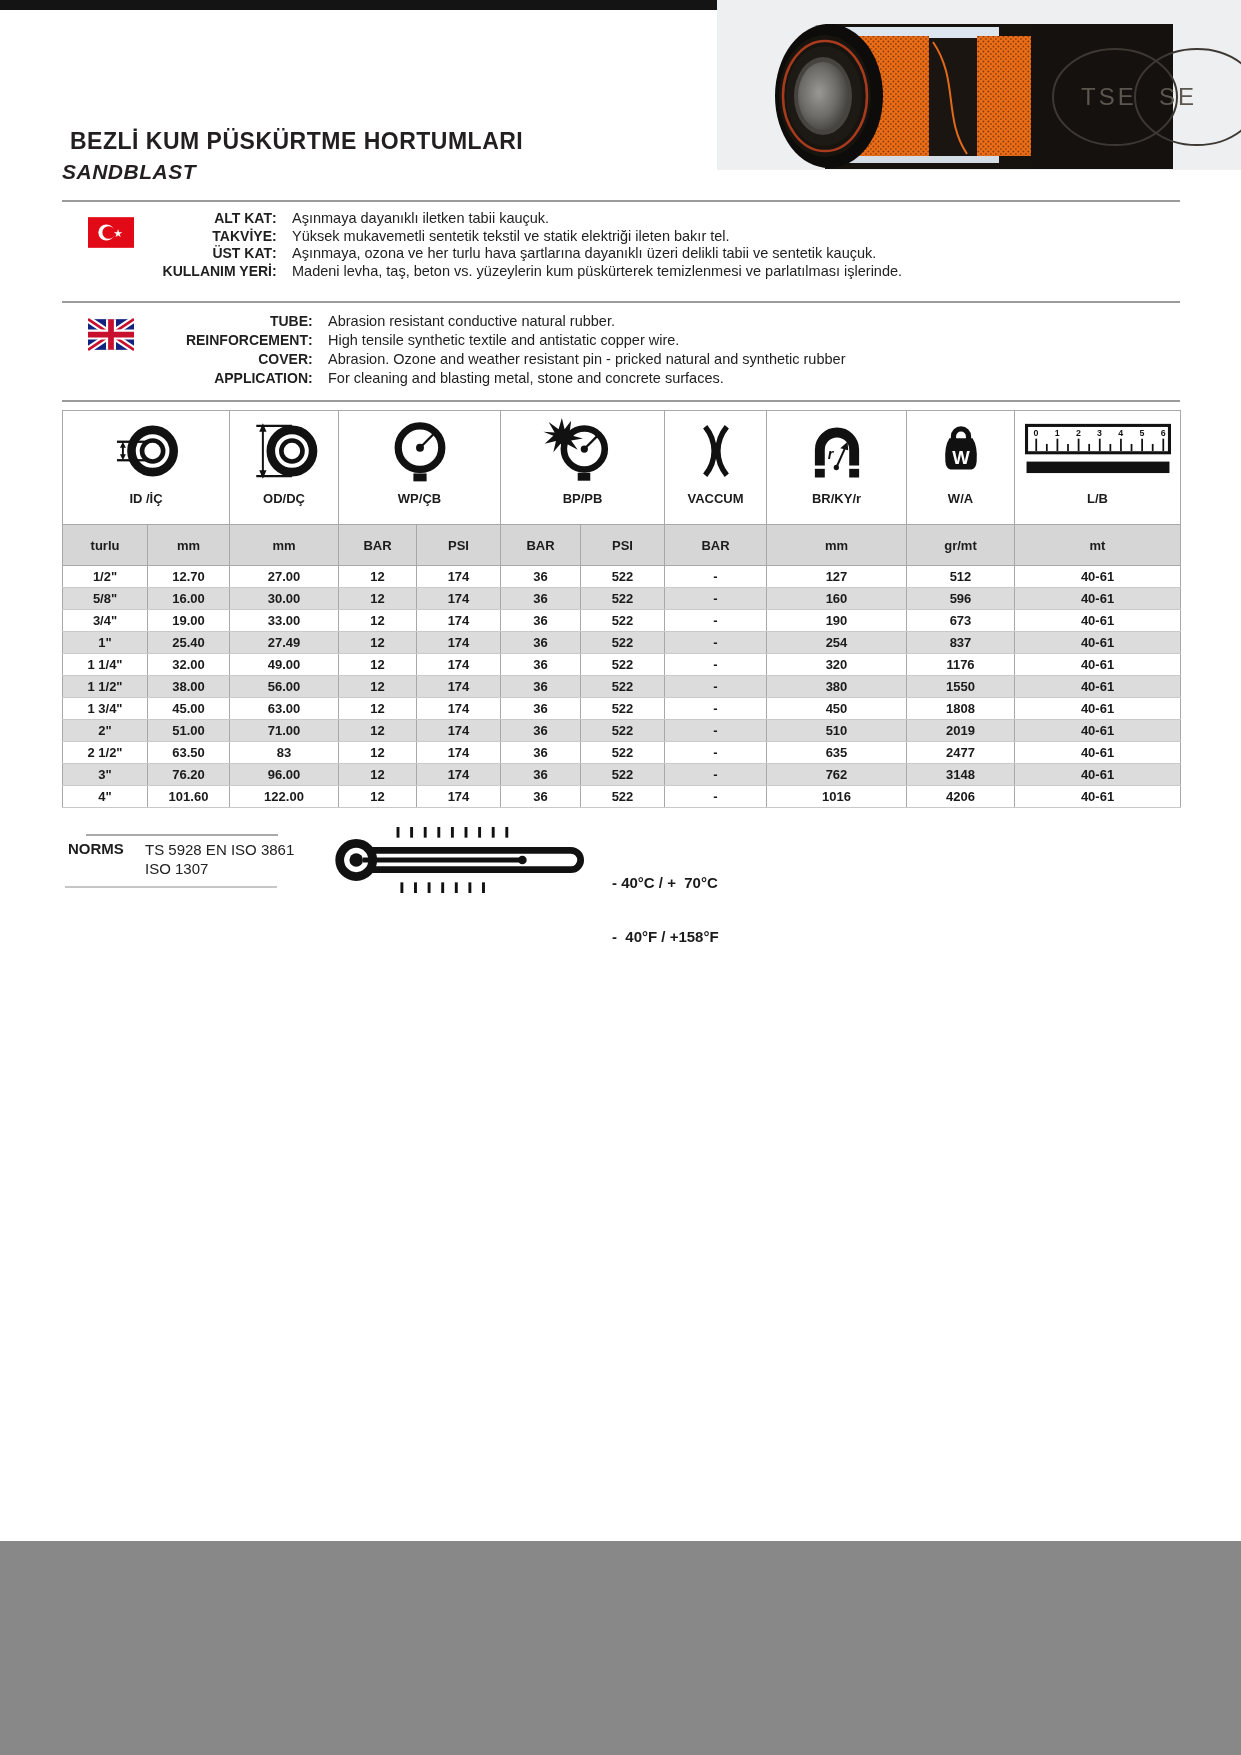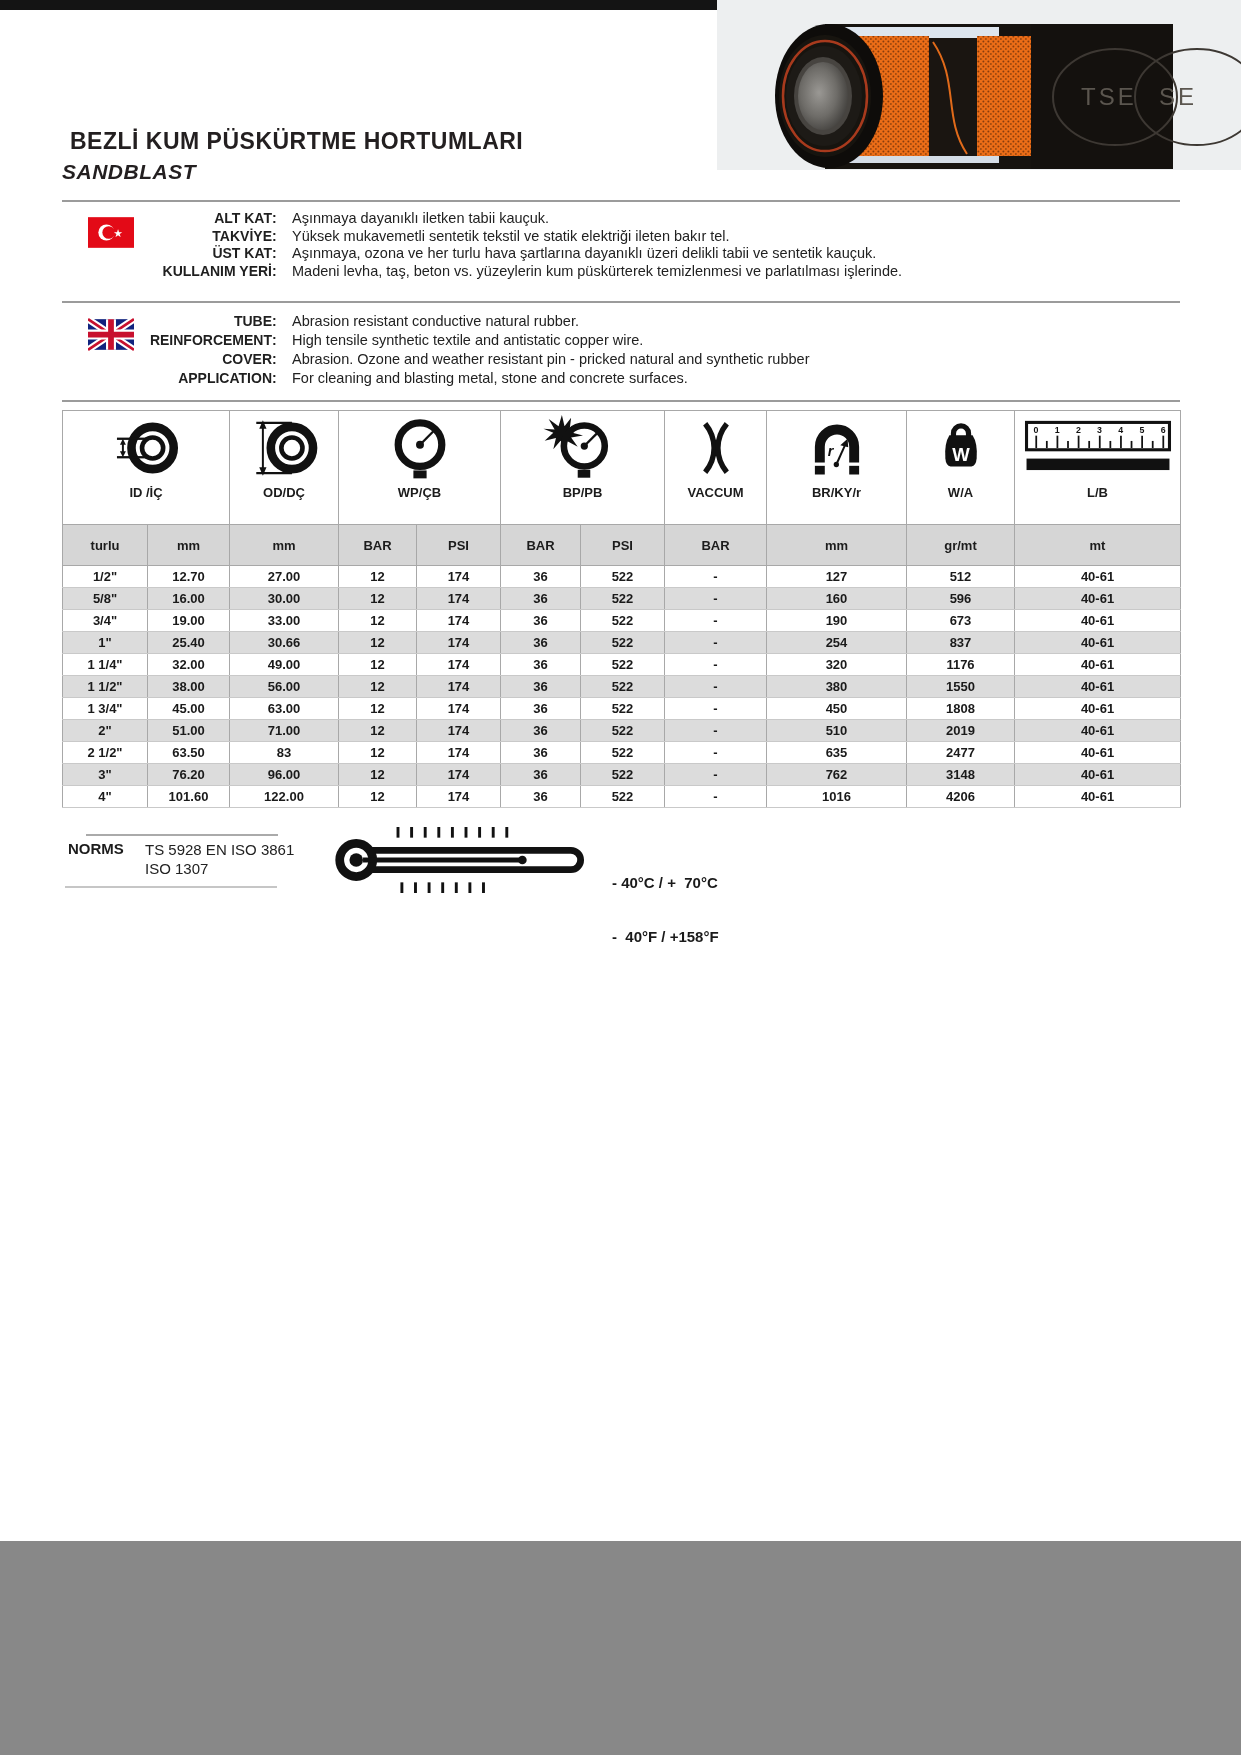--- a/index.html
+++ b/index.html
@@ -14,32 +14,32 @@
   
   .title1{position:absolute;left:62px;top:128px;font-size:23px;font-weight:bold;letter-spacing:.5px;color:#231f20;margin-left:8px;}
   .title2{position:absolute;left:62px;top:160px;font-size:21px;font-weight:bold;font-style:italic;color:#231f20;letter-spacing:.5px;}
   .divider{position:absolute;left:62px;width:1118px;height:2px;background:#9b9b9b;}
   
   .spec-block{position:absolute;left:62px;width:1118px;}
   .flag{position:absolute;left:26px;top:6px;width:46px;height:33px;}
   .spec-rows{margin-left:78px;}
   .spec-row{display:flex;align-items:baseline;}
   .spec-row.tr{line-height:17.5px;}
-  .spec-row.en{line-height:19px;}
+  .spec-row.en{line-height:19px;margin-left:36px;}
   .spec-label{width:132px;font-weight:bold;font-size:14px;color:#1f1f1f;flex:0 0 auto;text-align:right;}
   .spec-colon{width:20px;font-weight:bold;font-size:14px;flex:0 0 auto;}
   .spec-text{font-size:14.5px;color:#222;}
   
   .tbl-wrap{position:absolute;left:62px;top:410px;width:1118px;}
   table{border-collapse:collapse;table-layout:fixed;width:1118px;}
   th,td{padding:0;}
   .hcell{border:1px solid #a8a8a8;background:#fff;vertical-align:bottom;height:113px;}
   .hflex{display:flex;flex-direction:column;align-items:center;justify-content:flex-end;height:113px;}
   .icon-wrap{flex:1;display:flex;align-items:center;justify-content:center;width:100%;}
-  .hlabel{font-size:13px;font-weight:bold;color:#1c1c1c;margin-bottom:24px;}
+  .hlabel{font-size:13px;font-weight:bold;color:#1c1c1c;margin-bottom:18px;}
   .ucell{border:1px solid #a8a8a8;background:#d6d6d6;height:40px;text-align:center;
          font-size:13px;font-weight:bold;color:#1c1c1c;}
   tbody td{border-left:1px solid #a8a8a8;border-right:1px solid #a8a8a8;
            border-top:1px solid #c9c9c9;border-bottom:1px solid #c9c9c9;
            height:21px;text-align:center;font-size:13px;font-weight:bold;color:#1a1a1a;background:#fff;}
   tbody tr.alt td{background:#dcdcdc;}
   
   .norms{position:absolute;left:62px;top:822px;width:1118px;height:78px;}
   .norms-line-top{position:absolute;left:24px;top:12px;width:192px;height:2px;background:#aaa;}
   .norms-line-bot{position:absolute;left:3px;top:64px;width:212px;height:2px;background:#c6c6c6;}
@@ -381,21 +381,21 @@
             <td>36</td>
             <td>522</td>
             <td>-</td>
             <td>190</td>
             <td>673</td>
             <td>40-61</td>
           </tr>
           <tr class="alt">
             <td>1"</td>
             <td>25.40</td>
-            <td>30.66</td>
+            <td>27.49</td>
             <td>12</td>
             <td>174</td>
             <td>36</td>
             <td>522</td>
             <td>-</td>
             <td>254</td>
             <td>837</td>
             <td>40-61</td>
           </tr>
           <tr>

